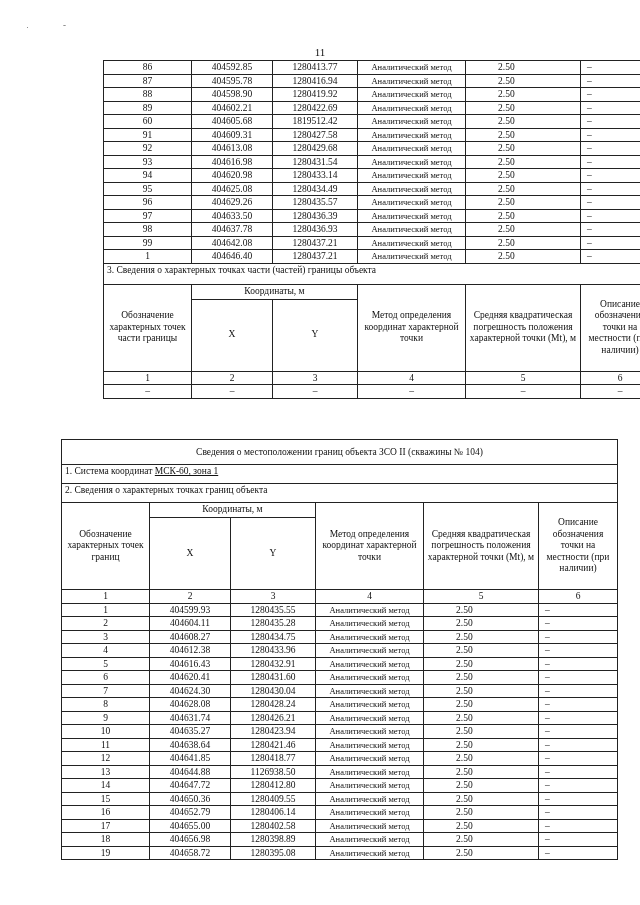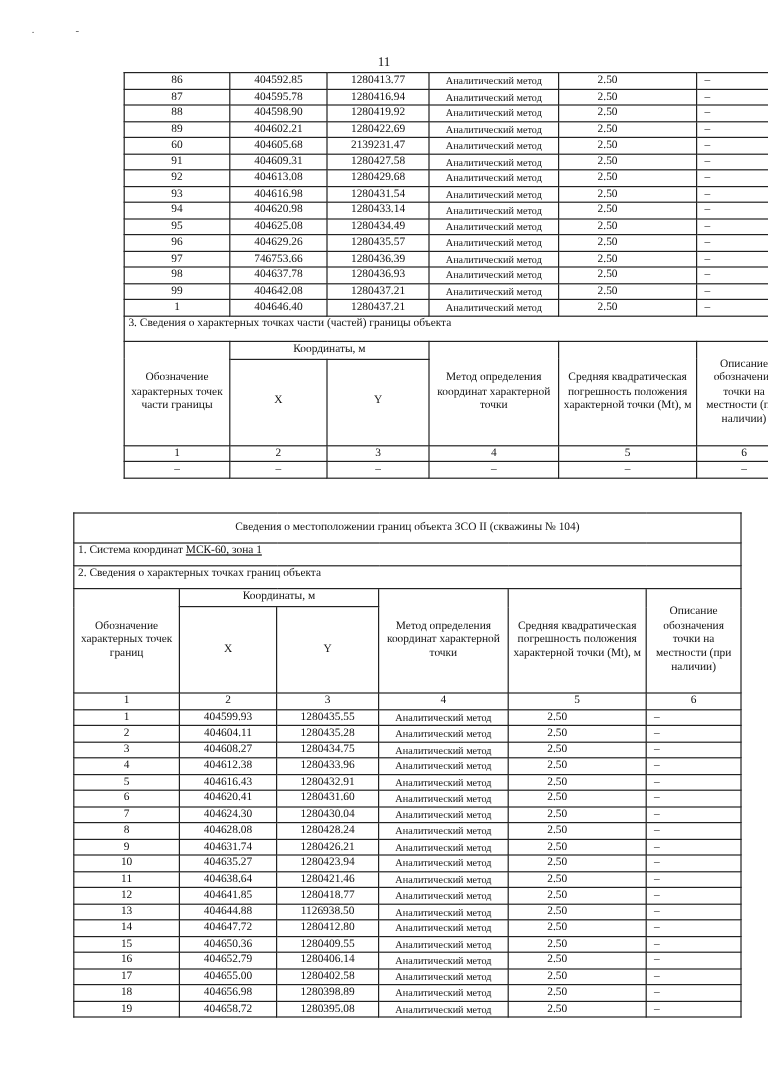--- a/index.html
+++ b/index.html
@@ -62,21 +62,21 @@
         <td>89</td>
         <td>404602.21</td>
         <td>1280422.69</td>
         <td class="m">Аналитический метод</td>
         <td class="dash" style="text-align: left; padding-left: 32px;">2.50</td>
         <td class="dash">–</td>
       </tr>
       <tr class="r">
         <td>60</td>
         <td>404605.68</td>
-        <td>2139231.47</td>
+        <td>1819512.42</td>
         <td class="m">Аналитический метод</td>
         <td class="dash" style="text-align: left; padding-left: 32px;">2.50</td>
         <td class="dash">–</td>
       </tr>
       <tr class="r">
         <td>91</td>
         <td>404609.31</td>
         <td>1280427.58</td>
         <td class="m">Аналитический метод</td>
         <td class="dash" style="text-align: left; padding-left: 32px;">2.50</td>
@@ -117,21 +117,21 @@
       <tr class="r">
         <td>96</td>
         <td>404629.26</td>
         <td>1280435.57</td>
         <td class="m">Аналитический метод</td>
         <td class="dash" style="text-align: left; padding-left: 32px;">2.50</td>
         <td class="dash">–</td>
       </tr>
       <tr class="r">
         <td>97</td>
-        <td>746753.66</td>
+        <td>404633.50</td>
         <td>1280436.39</td>
         <td class="m">Аналитический метод</td>
         <td class="dash" style="text-align: left; padding-left: 32px;">2.50</td>
         <td class="dash">–</td>
       </tr>
       <tr class="r">
         <td>98</td>
         <td>404637.78</td>
         <td>1280436.93</td>
         <td class="m">Аналитический метод</td>
@@ -182,21 +182,21 @@
     <td>–</td>
     <td>–</td>
     <td>–</td>
     <td>–</td>
     <td>–</td>
     <td>–</td>
   </tr>
 </tbody>
   </table>
 
-<table style="top:427px;">
+<table style="top:439px;">
   <colgroup>
       <col class="c1">
       <col class="c2">
       <col class="c3">
       <col class="c4">
       <col class="c5">
       <col class="c6">
     </colgroup>
   <tbody>
       <tr>

